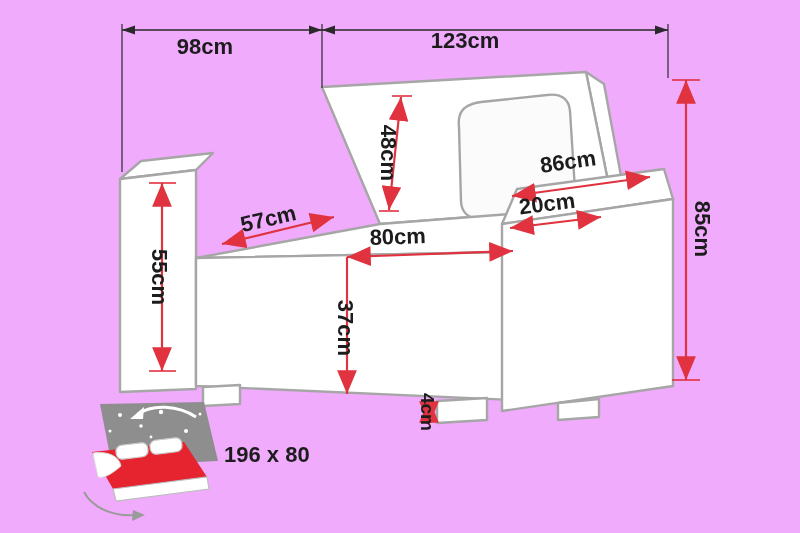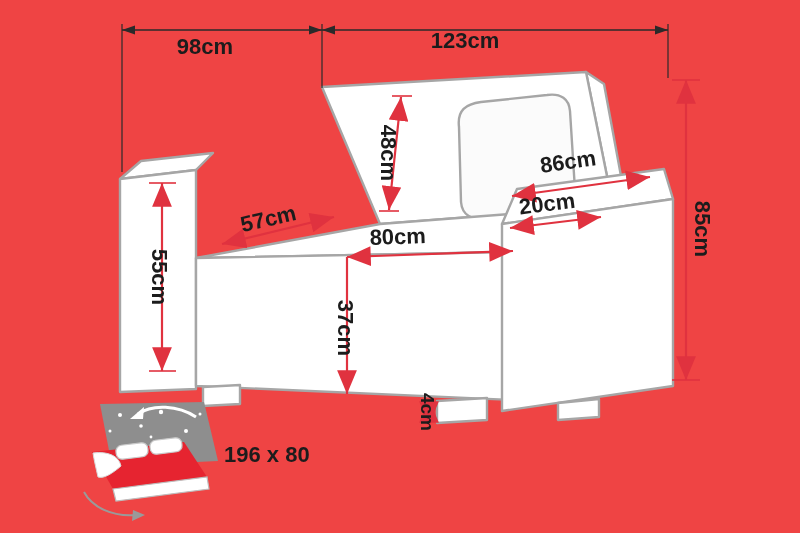--- a/index.html
+++ b/index.html
@@ -1,19 +1,19 @@
 <!DOCTYPE html>
 <html><head>
 <meta charset="utf-8">
 <style>
   html,body{margin:0;padding:0;background:#fff;}
   .canvas{
     position:relative;
     width:800px;height:533px;
-    background:#ef4444;
+    background:#f0abfc;
     font-family:"Liberation Sans",sans-serif;
     overflow:hidden;
   }
   svg{position:absolute;left:0;top:0;}
   text{
     font-family:"Liberation Sans",sans-serif;
     font-weight:bold;
     fill:#1c1c1c;
   }
   .dim-label{font-size:22px;}

